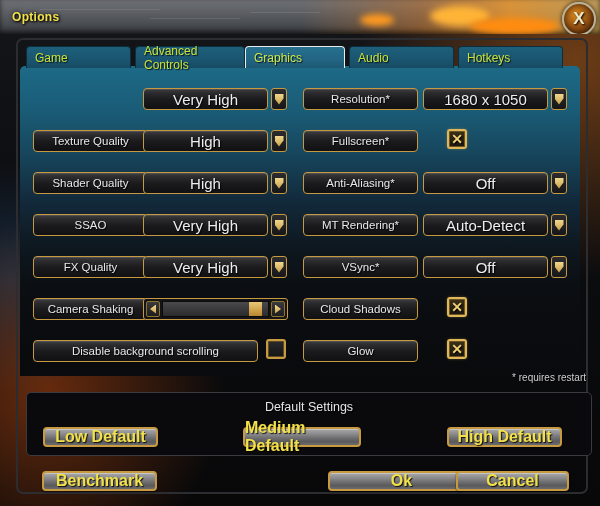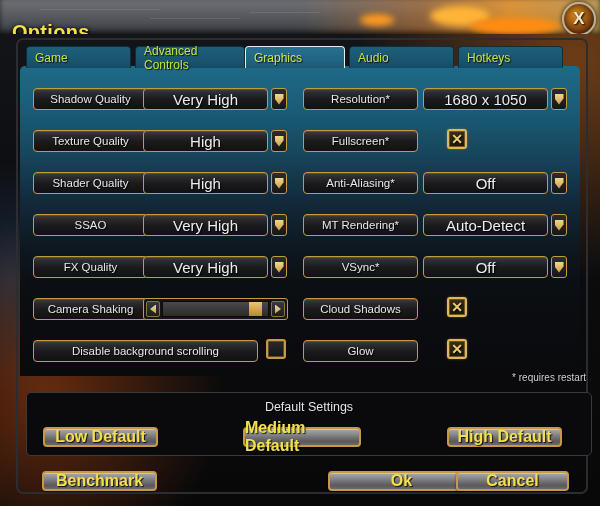--- a/index.html
+++ b/index.html
@@ -30,22 +30,22 @@
         rgba(255,190,70,.55) 100%),
       linear-gradient(180deg,#6e7075 0%,#5d6065 35%,#4a4d52 70%,#303338 100%);
     box-shadow:inset 0 -2px 5px rgba(0,0,0,.6);
     overflow:hidden;
   }
   #titlebar .streak{position:absolute;background:rgba(255,255,255,.10);height:1px;}
   #titlebar .lava{
     position:absolute;border-radius:50%;filter:blur(3px);
   }
   #title-text{
-    position:absolute;left:12px;top:21px;
-    font-size:20px;font-weight:bold;color:#f2e14a;
+    position:absolute;left:12px;top:10px;
+    font-size:12px;font-weight:bold;color:#f2e14a;
     text-shadow:1px 1px 2px #000,0 0 4px rgba(0,0,0,.9);
     letter-spacing:.3px;z-index:5;
   }
   #close-btn{
     position:absolute;right:4px;top:2px;width:30px;height:30px;border-radius:50%;
     background:radial-gradient(circle at 40% 35%, #d8881f 0%, #8a4a10 55%, #2a1505 100%);
     border:2px solid #b9b09a;
     box-shadow:0 0 4px rgba(0,0,0,.8), inset 0 0 6px rgba(0,0,0,.5);
     display:flex;align-items:center;justify-content:center;
     color:#efe7c8;font-size:17px;font-weight:bold;
@@ -236,21 +236,20 @@
 <div id="tabs">
   <div class="tab" style="left:0px;width:105px;">Game</div>
   <div class="tab" style="left:109px;width:110px;">Advanced Controls</div>
   <div class="tab active" style="left:219px;width:100px;">Graphics</div>
   <div class="tab" style="left:323px;width:105px;">Audio</div>
   <div class="tab" style="left:432px;width:105px;">Hotkeys</div>
 </div>
 
 <div id="panel">
 
-  <div class="plate" style="position:absolute;left:13px;top:22px;width:115px;">Shadow Quality</div>
   <div class="dropdown" style="left:123px;top:22px;">
     <div class="dd-value" style="width:125px;">Very High</div>
     <div class="dd-arrow">
         <i></i>
       </div>
   </div>
 
   <div class="plate" style="position:absolute;left:13px;top:64px;width:115px;">Texture Quality</div>
   <div class="dropdown" style="left:123px;top:64px;">
     <div class="dd-value" style="width:125px;">High</div>

